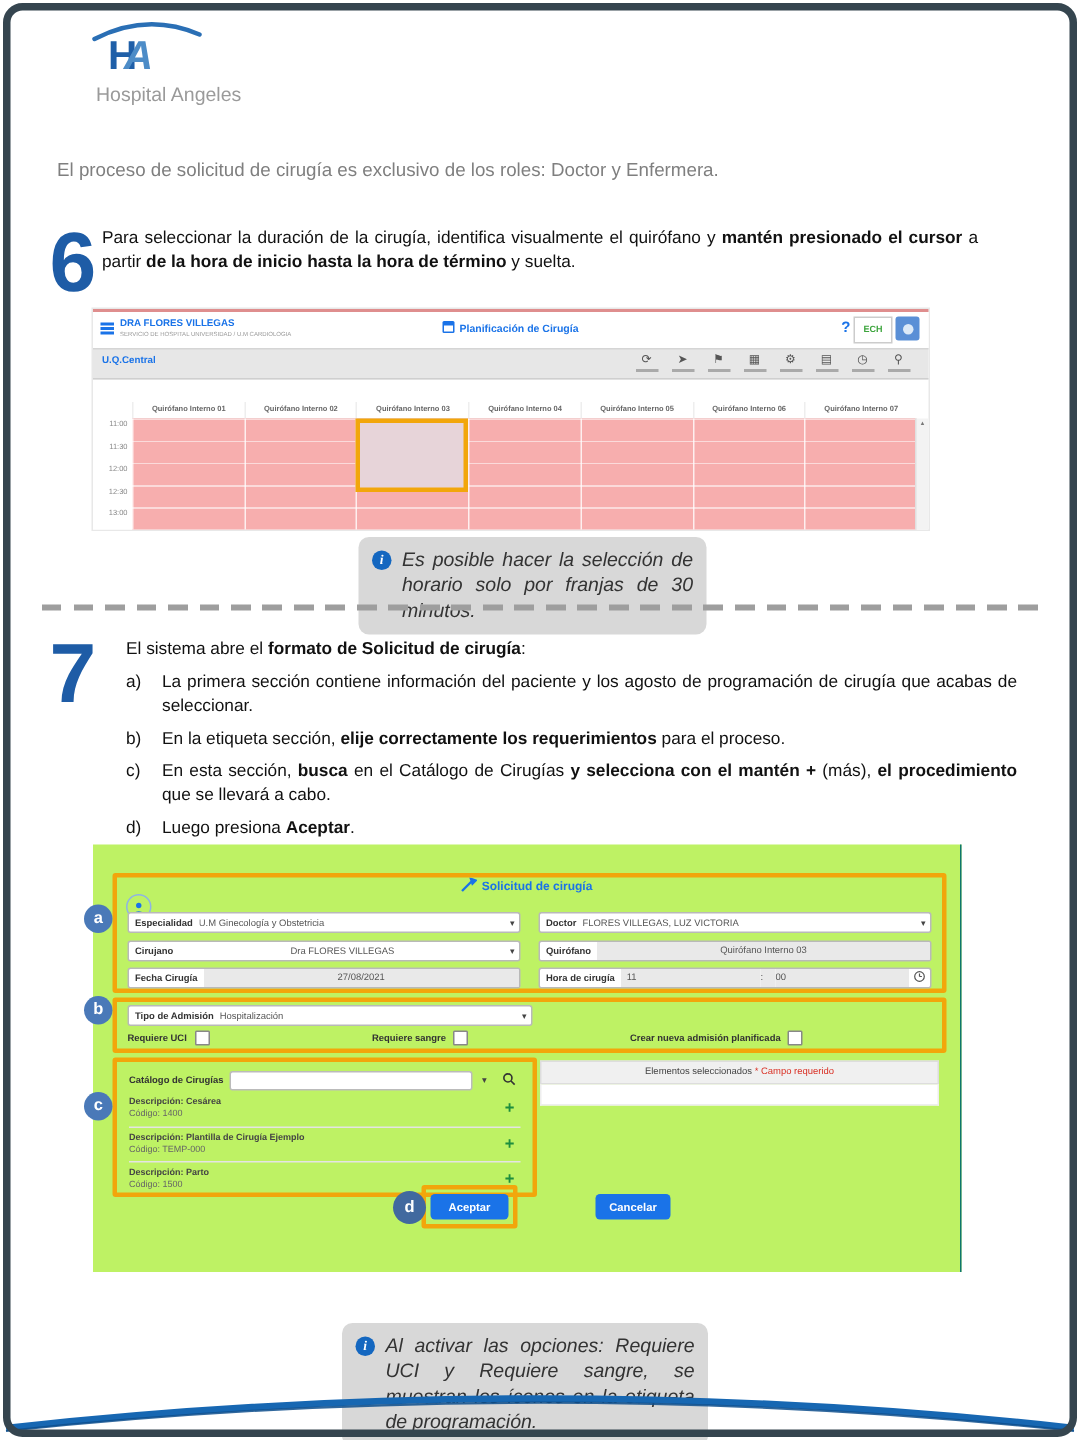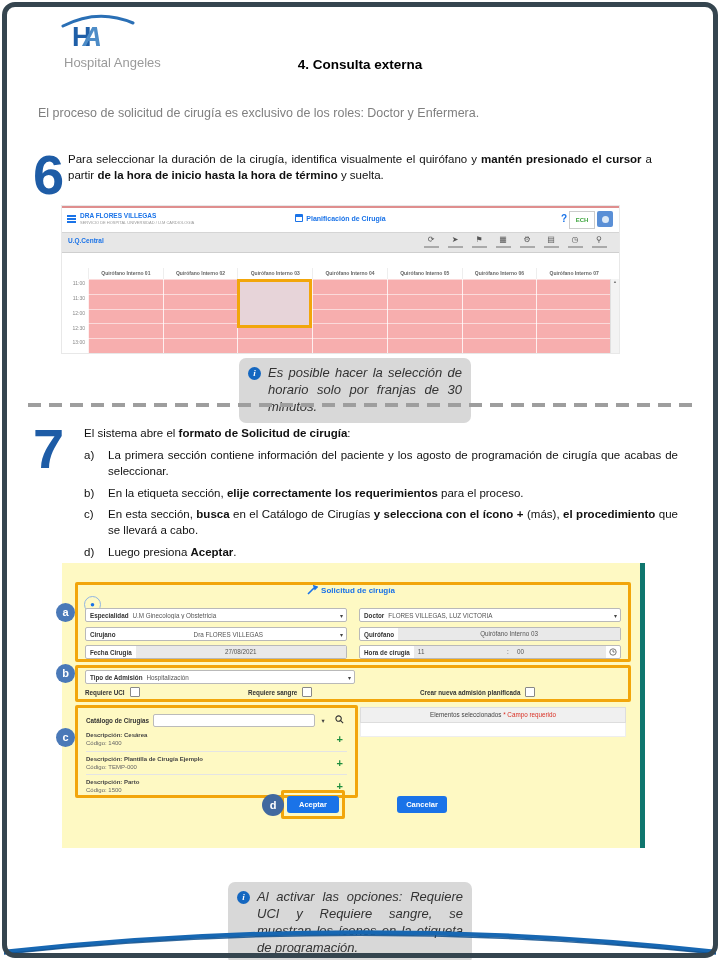--- a/index.html
+++ b/index.html
@@ -76,21 +76,21 @@
   .note1{left:239px;top:358px;width:232px;}
   .note2{left:228px;top:882px;width:244px;}
   .note .ic{flex:none;width:13px;height:13px;border-radius:50%;background:#1467c0;color:#fff;text-align:center;
             font:italic bold 9px/13px "Liberation Serif",serif;margin-right:7px;margin-top:2px;}
   .note .tx{font-size:13px;line-height:1.3;color:#333;text-align:justify;font-style:italic;}
 
   .divider{left:28px;top:403px;width:664px;height:4px;
            background:repeating-linear-gradient(90deg,#9e9e9e 0 13px,transparent 13px 21px);}
 
   
-  .shot2{left:62px;top:563px;width:578px;height:285px;background:#fef9c3;border-right:5px solid #0f766e;}
+  .shot2{left:62px;top:563px;width:578px;height:285px;background:#bef264;border-right:1px solid #0f766e;}
   .obox{position:absolute;border:3px solid #f2a60b;border-radius:2px;box-sizing:border-box;}
   .boxA{left:13px;top:19px;width:556px;height:80px;}
   .boxB{left:13px;top:102px;width:556px;height:37px;}
   .boxC{left:13px;top:142px;width:283px;height:93px;}
   .boxD{left:219px;top:227px;width:64px;height:29px;}
   .f-title{position:absolute;left:0;right:0;top:22px;text-align:center;font-size:8px;font-weight:bold;color:#1a73e8;}
   .f-person{position:absolute;left:22px;top:33px;width:17px;height:17px;border:1.5px solid #8fb4e3;border-radius:50%;
             box-sizing:border-box;text-align:center;}
   .field{position:absolute;height:14px;border:1px solid #b9b9b9;border-radius:2px;background:#fff;
          display:flex;align-items:center;font-size:6.3px;box-sizing:border-box;overflow:hidden;}
@@ -133,21 +133,20 @@
 <body>
 
 <svg class="abs logo-arc" width="76" height="16" viewBox="0 0 76 16">
   <path d="M3,14 Q38,-4 73,11" fill="none" stroke="#2a6fb5" stroke-width="3" stroke-linecap="round"></path>
 </svg>
 <div class="abs logo-letters">
   <span>H</span><span class="a2">A</span>
 </div>
 <div class="abs brand">Hospital Angeles</div>
 <div class="abs titles">
-  <div>4. Consulta externa</div>
 </div>
 <div class="abs intro">El proceso de solicitud de cirugía es exclusivo de los roles: Doctor y Enfermera.</div>
 
 <div class="abs stepnum s6num">6</div>
 <div class="abs steptext s6text"><span>Para seleccionar la duración de la cirugía, identifica visualmente el quirófano y </span><b>mantén presionado el cursor</b><span> a partir </span><b>de la hora de inicio hasta la hora de término</b><span> y suelta.</span></div>
 
 <div class="abs shot1">
   <div class="cal-topbar">
     <div class="burger">
         <div></div>
@@ -220,21 +219,21 @@
   <div class="s7item">
     <span class="lbl">a)</span>
     <span class="txt">La primera sección contiene información del paciente y los agosto de programación de cirugía que acabas de seleccionar.</span>
   </div>
   <div class="s7item">
     <span class="lbl">b)</span>
     <span class="txt"><span>En la etiqueta sección, </span><b>elije correctamente los requerimientos</b><span> para el proceso.</span></span>
   </div>
   <div class="s7item">
     <span class="lbl">c)</span>
-    <span class="txt"><span>En esta sección, </span><b>busca</b><span> en el Catálogo de Cirugías </span><b>y selecciona con el ícono +</b><span> (más), </span><b>el procedimiento</b><span> que se llevará a cabo.</span></span>
+    <span class="txt"><span>En esta sección, </span><b>busca</b><span> en el Catálogo de Cirugías </span><b>y selecciona con el mantén +</b><span> (más), </span><b>el procedimiento</b><span> que se llevará a cabo.</span></span>
   </div>
   <div class="s7item">
     <span class="lbl">d)</span>
     <span class="txt"><span>Luego presiona </span><b>Aceptar</b><span>.</span></span>
   </div>
 </div>
 
 <div class="abs shot2">
   <div class="f-title">
     <svg width="11" height="10" viewBox="0 0 11 10" style="vertical-align:-2px;margin-right:3px;">

